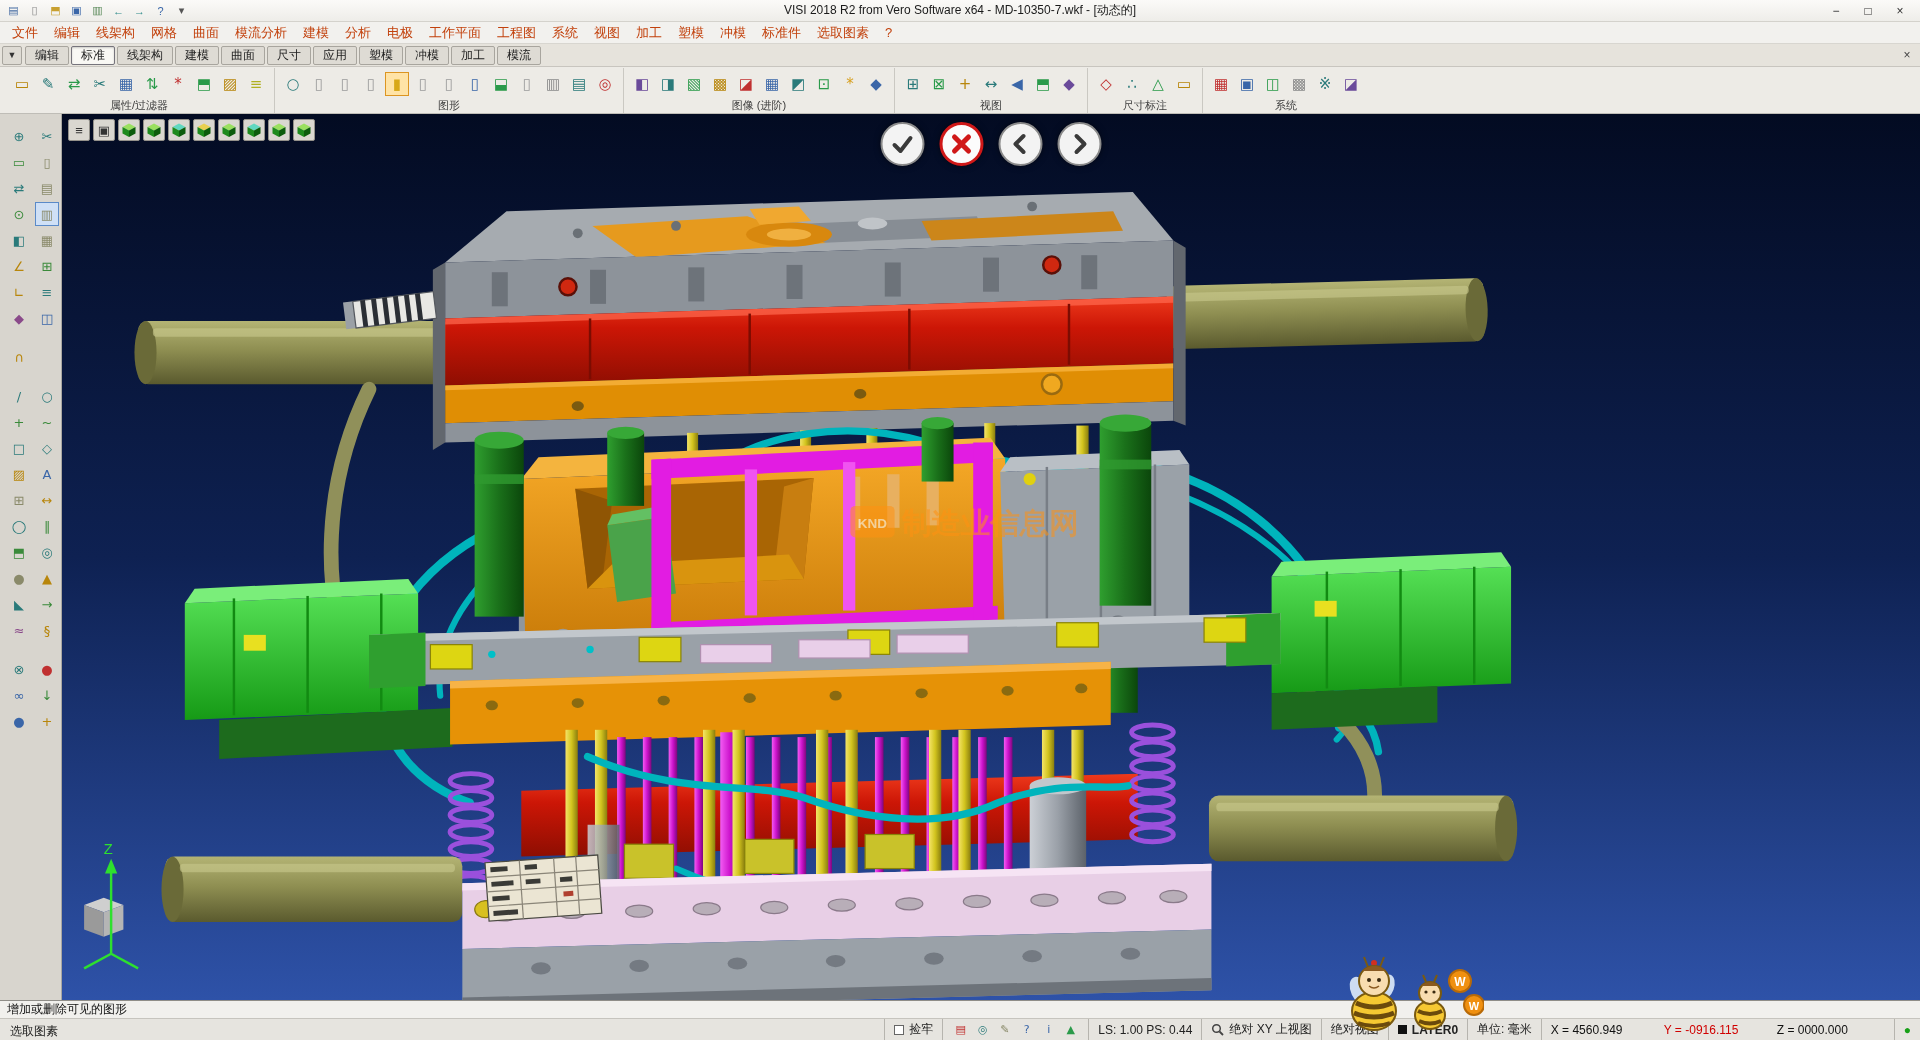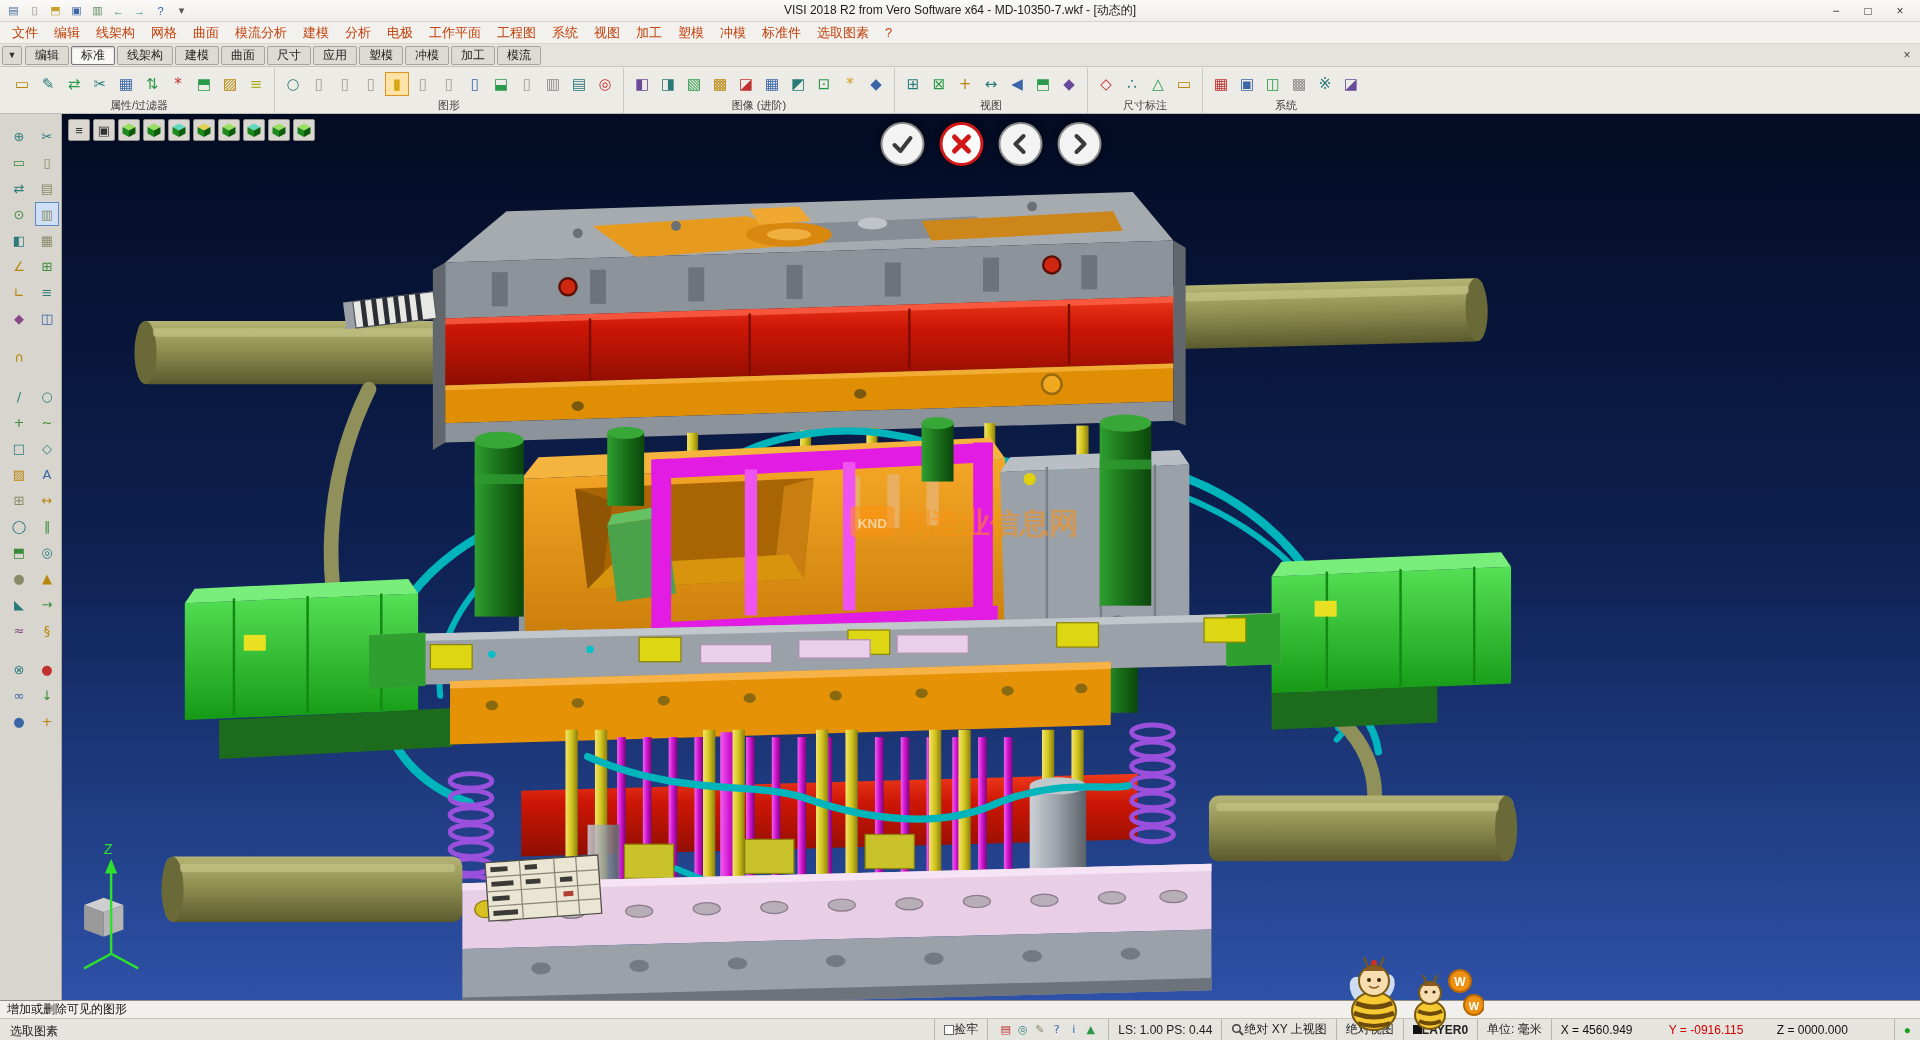--- a/index.html
+++ b/index.html
@@ -50,21 +50,21 @@
   .overlay-bar { position:absolute; top:8px; left:50%; transform:translateX(-50%); display:flex; gap:15px; z-index:10; }
   .ov-btn { width:44px; height:44px; border-radius:50%; display:flex; align-items:center; justify-content:center; cursor:pointer; background:#f3f3f3; border:2px solid #8a8a8a; box-shadow:0 0 6px rgba(0,0,0,.5); padding:0; }
   .ov-btn svg { display:block; }
   .ov-btn.cancel { background:#fcfcfc; border:3px solid #d01818; }
 
   
   .status-a { height:18px; background:#f1f0ed; border-top:1px solid #8f8d88; font-size:12px; line-height:17px; padding-left:7px; color:#111; }
   .status-b { height:22px; background:#e6e4df; border-top:1px solid #c6c4be; display:flex; align-items:flex-end; font-size:12px; color:#222; }
   .sb-prompt { padding:0 10px; }
   .sb-fill { flex:1; }
-  .sb-seg { display:flex; align-items:center; height:100%; padding:0 9px; border-left:1px solid #b6b4ae; white-space:nowrap; }
+  .sb-seg { display:flex; align-items:center; gap:5px; height:100%; padding:0 9px; border-left:1px solid #b6b4ae; white-space:nowrap; }
   .sb-check { width:10px; height:10px; border:1px solid #666; background:#fff; display:inline-block; }
   .sb-tool { width:17px; height:17px; border:none; background:transparent; font-size:11px; display:flex; align-items:center; justify-content:center; cursor:pointer; font-family:"DejaVu Sans",sans-serif; }
   .layer-chip { width:9px; height:9px; background:#111; display:inline-block; }
   .coord-x,.coord-z { color:#111; }
   .coord-y { color:#d00000; }
   .coord-sp { display:inline-block; min-width:108px; }
   .globe { color:#18a018; font-size:12px; }
 
   .mascot { position:absolute; left:1336px; top:951px; width:148px; height:88px; z-index:40; pointer-events:none; }
 </style>

